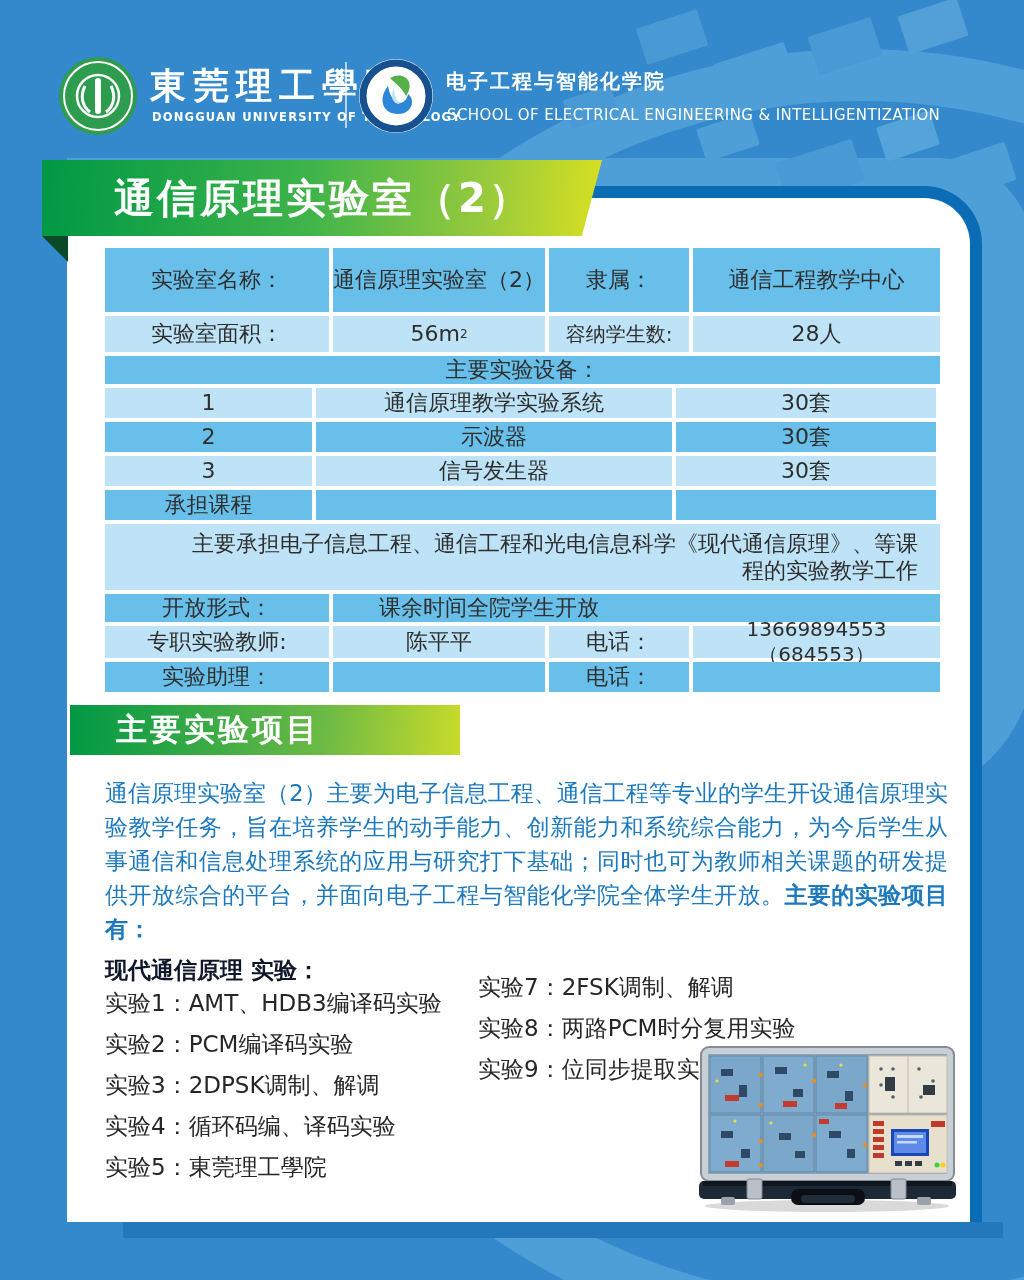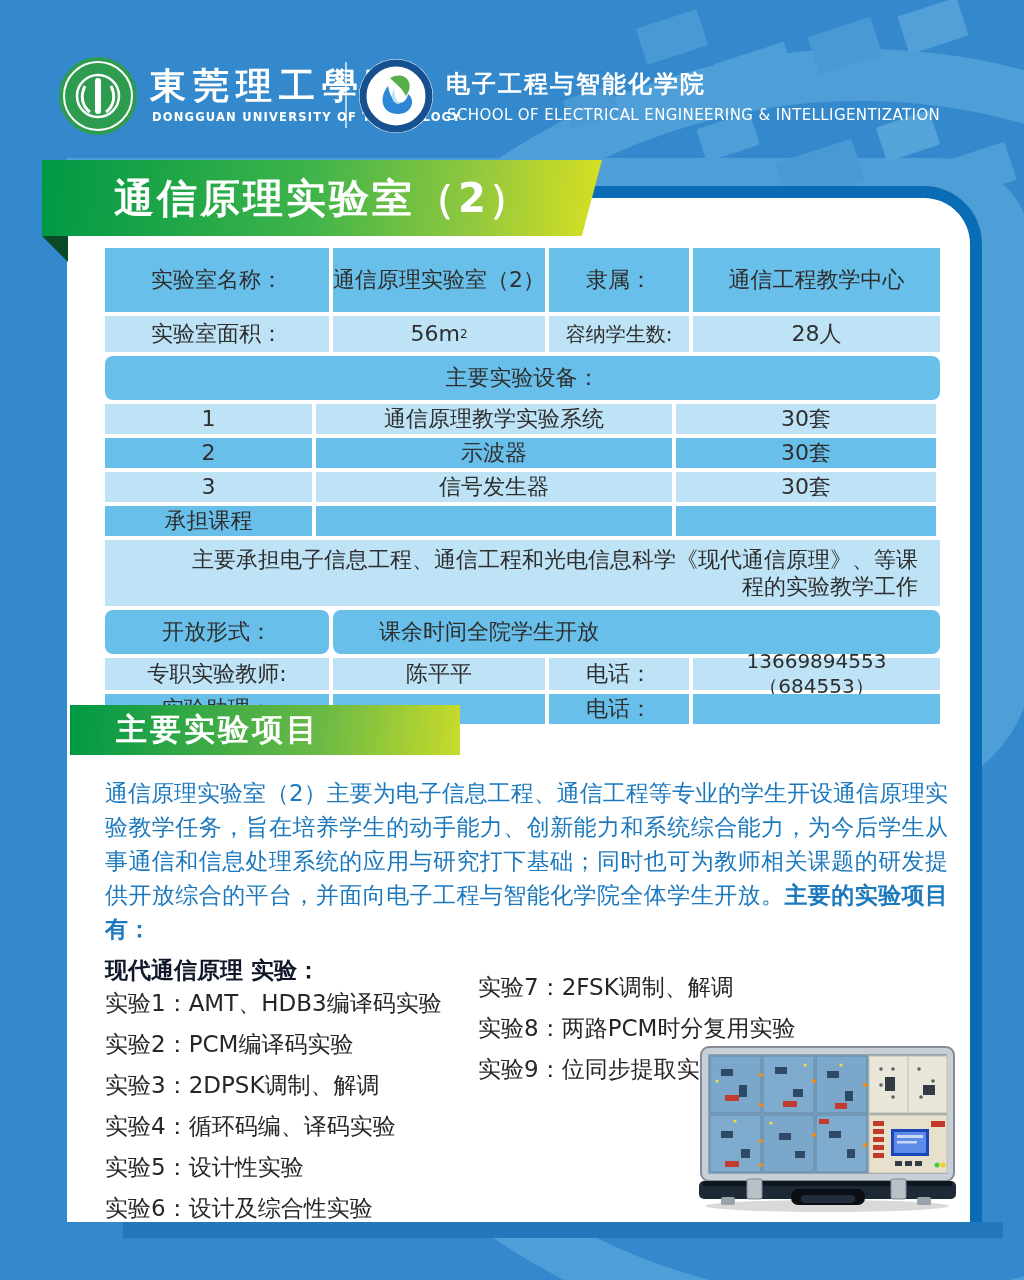--- a/index.html
+++ b/index.html
@@ -17,21 +17,21 @@
 
   
   .masthead { position:absolute; left:0; top:0; width:1024px; height:160px; }
   .logo-left { position:absolute; left:58px; top:56px; width:80px; height:80px; }
   .univ-zh { position:absolute; left:150px; top:62px; width:330px; color:#fff;
              font-family:"DejaVu Serif", serif; font-size:36px; letter-spacing:7px; font-weight:bold; }
   .univ-en { position:absolute; left:152px; top:110px; color:#fff; font-size:11.5px;
              font-weight:bold; letter-spacing:1.2px; }
   .hdr-divider { position:absolute; left:345px; top:62px; width:2px; height:66px; background:#fff; opacity:0.65; }
   .logo-right { position:absolute; left:358px; top:58px; width:76px; height:76px; }
-  .school-zh { position:absolute; left:446px; top:68px; color:#fff; font-size:24px;
+  .school-zh { position:absolute; left:446px; top:68px; color:#fff; font-size:20px;
                font-weight:bold; letter-spacing:2px; }
   .school-en { position:absolute; left:447px; top:106px; color:#fff; font-size:15px;
                font-weight:normal; letter-spacing:0.4px; }
 
   
   .panel { position:absolute; left:67px; top:186px; width:915px; height:1036px;
            background:#fff; border-top:12px solid #0A6CB5; border-right:12px solid #0A6CB5;
            border-top-right-radius:58px; }
   .panel-shadow { position:absolute; left:123px; top:1222px; width:880px; height:16px; background:#2377BB; }
 
@@ -50,21 +50,21 @@
 
   
   .itable { position:absolute; left:105px; top:248px; width:835px; }
   .trow { display:flex; gap:4px; margin-bottom:4px; }
   .cell { display:flex; align-items:center; justify-content:center; text-align:center;
           font-size:22px; color:#2e2e2e; line-height:1.25; }
   .dark  > .cell { background:#68BFE9; }
   .light > .cell { background:#BEE3F6; }
   .w224{width:224px;} .w212{width:212px;} .w140{width:140px;} .w247{width:247px;}
   .w207{width:207px;} .w356{width:356px;} .w260{width:260px;} .w607{width:607px;} .wfull{width:835px;}
-  .h64{height:64px;} .h36{height:36px;} .h28{height:44px;border-radius:8px;} .h30{height:30px;}
+  .h64{height:64px;} .h36{height:36px;} .h28{height:28px;} .h30{height:30px;}
   .h66{height:66px;} .h32{height:32px;}
   .cell.left { justify-content:flex-start; text-align:left; }
   .cell.para { padding:8px 22px 8px 26px; text-align:right; }
   .cell.para span { text-indent:2em; display:block; }
   .cell.openv { padding-left:46px; }
   .cell.phone { font-size:20px; }
   .cell.small { font-size:20px; }
   sup { font-size:12px; vertical-align:super; }
 
   
@@ -203,22 +203,21 @@
   </div>
 
   <p class="intro"><span class="ind"><span>通信原理实验室（2）主要为电子信息工程、通信工程等专业的学生开设通信原理实验教学任务，旨在培养学生的动手能力、创新能力和系统综合能力，为今后学生从事通信和信息处理系统的应用与研究打下基础；同时也可为教师相关课题的研发提供开放综合的平台，并面向电子工程与智能化学院全体学生开放。</span><b>主要的实验项目有：</b></span></p>
 
   <div class="list-title">现代通信原理 实验：</div>
   <ul class="explist list-left">
     <li>实验1：AMT、HDB3编译码实验</li>
     <li>实验2：PCM编译码实验</li>
     <li>实验3：2DPSK调制、解调</li>
     <li>实验4：循环码编、译码实验</li>
-    <li>实验5：设计性实验</li>
-    <li>实验6：设计及综合性实验</li>
+    <li>实验5：東莞理工學院</li>
   </ul>
   <ul class="explist list-right">
     <li>实验7：2FSK调制、解调</li>
     <li>实验8：两路PCM时分复用实验</li>
     <li>实验9：位同步提取实验</li>
   </ul>
 
   <svg class="equipment" viewBox="0 0 265 170">
     <ellipse cx="132" cy="161" rx="122" ry="6" fill="#000" opacity="0.15"></ellipse>
     <rect x="6" y="2" width="253" height="134" rx="8" fill="#C9CFD6" stroke="#858C94" stroke-width="2"></rect>

